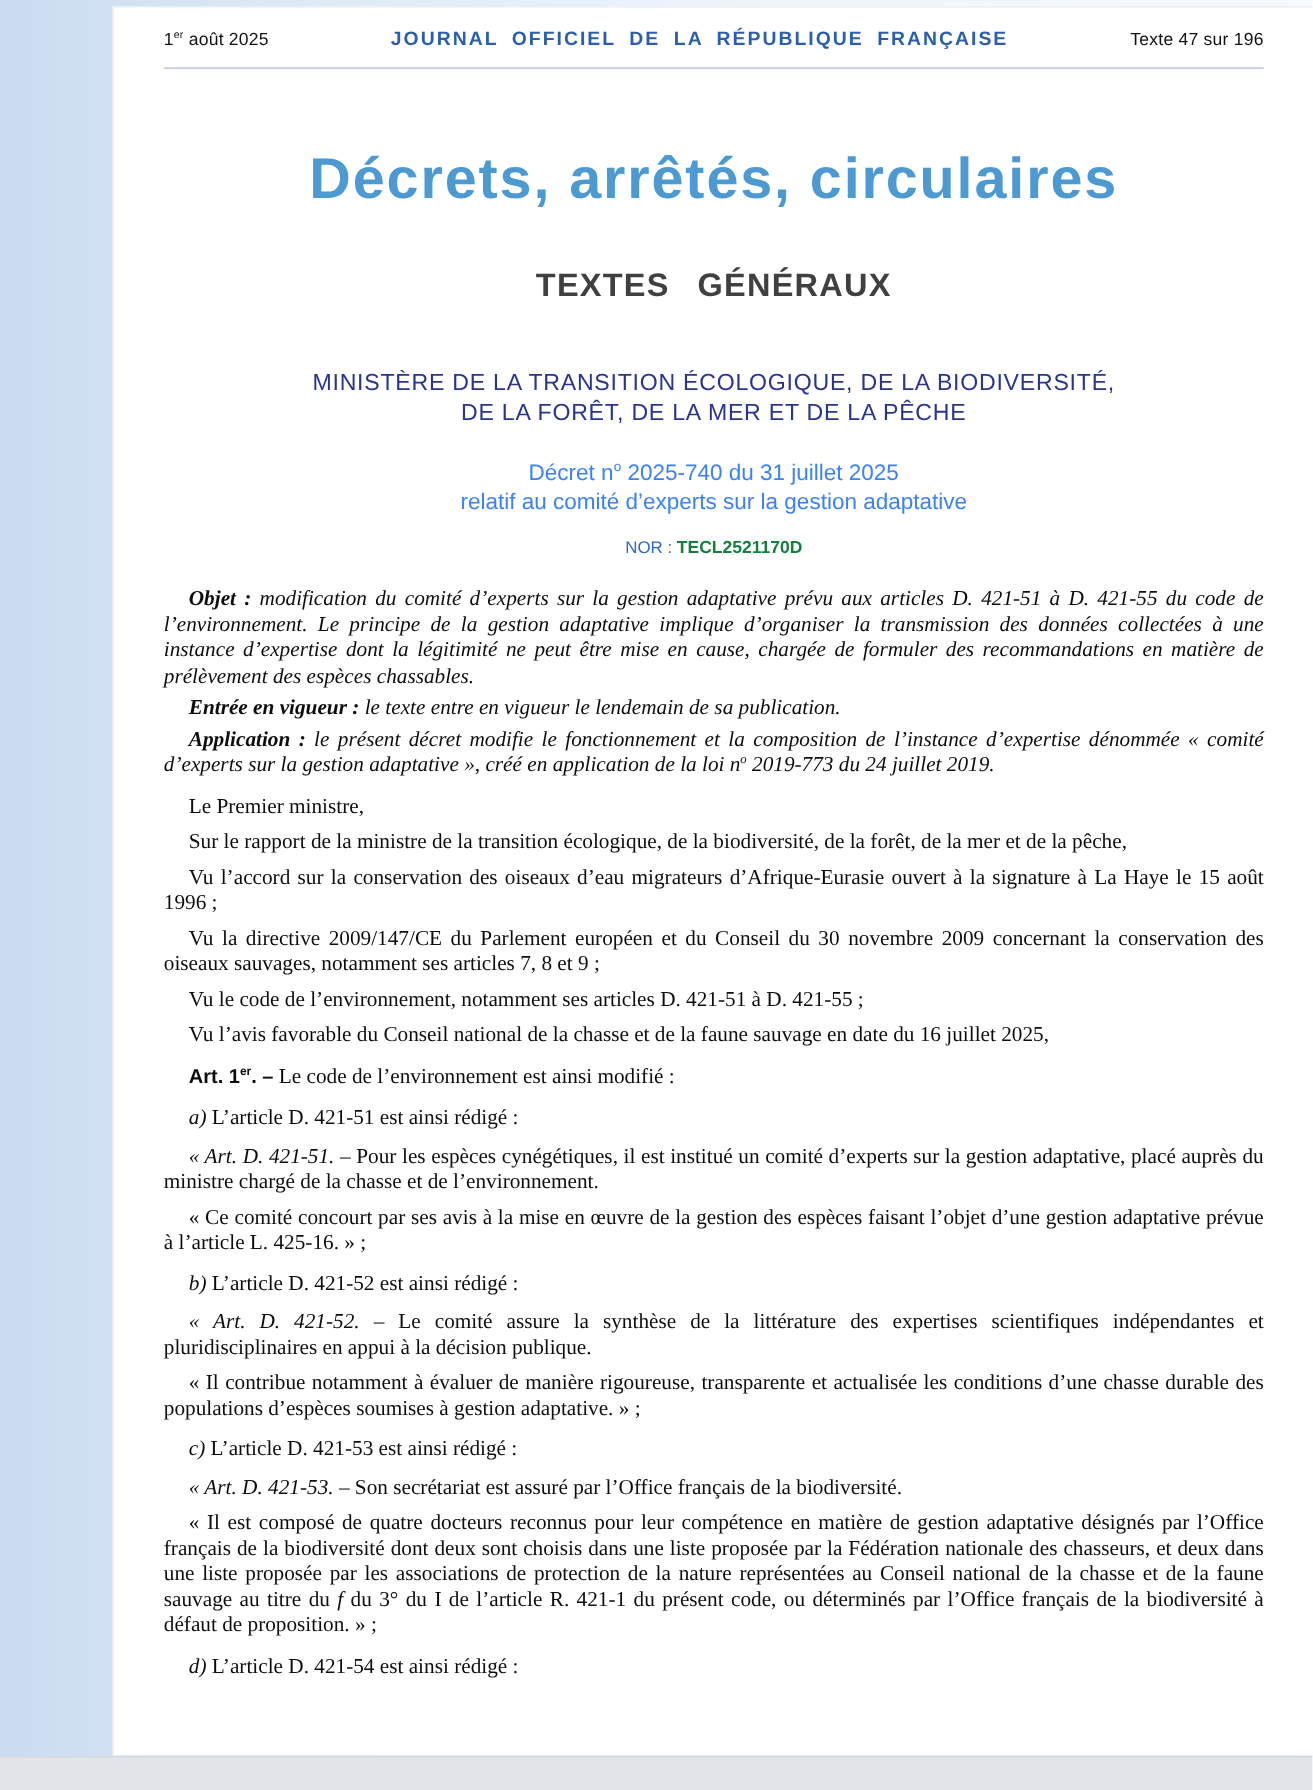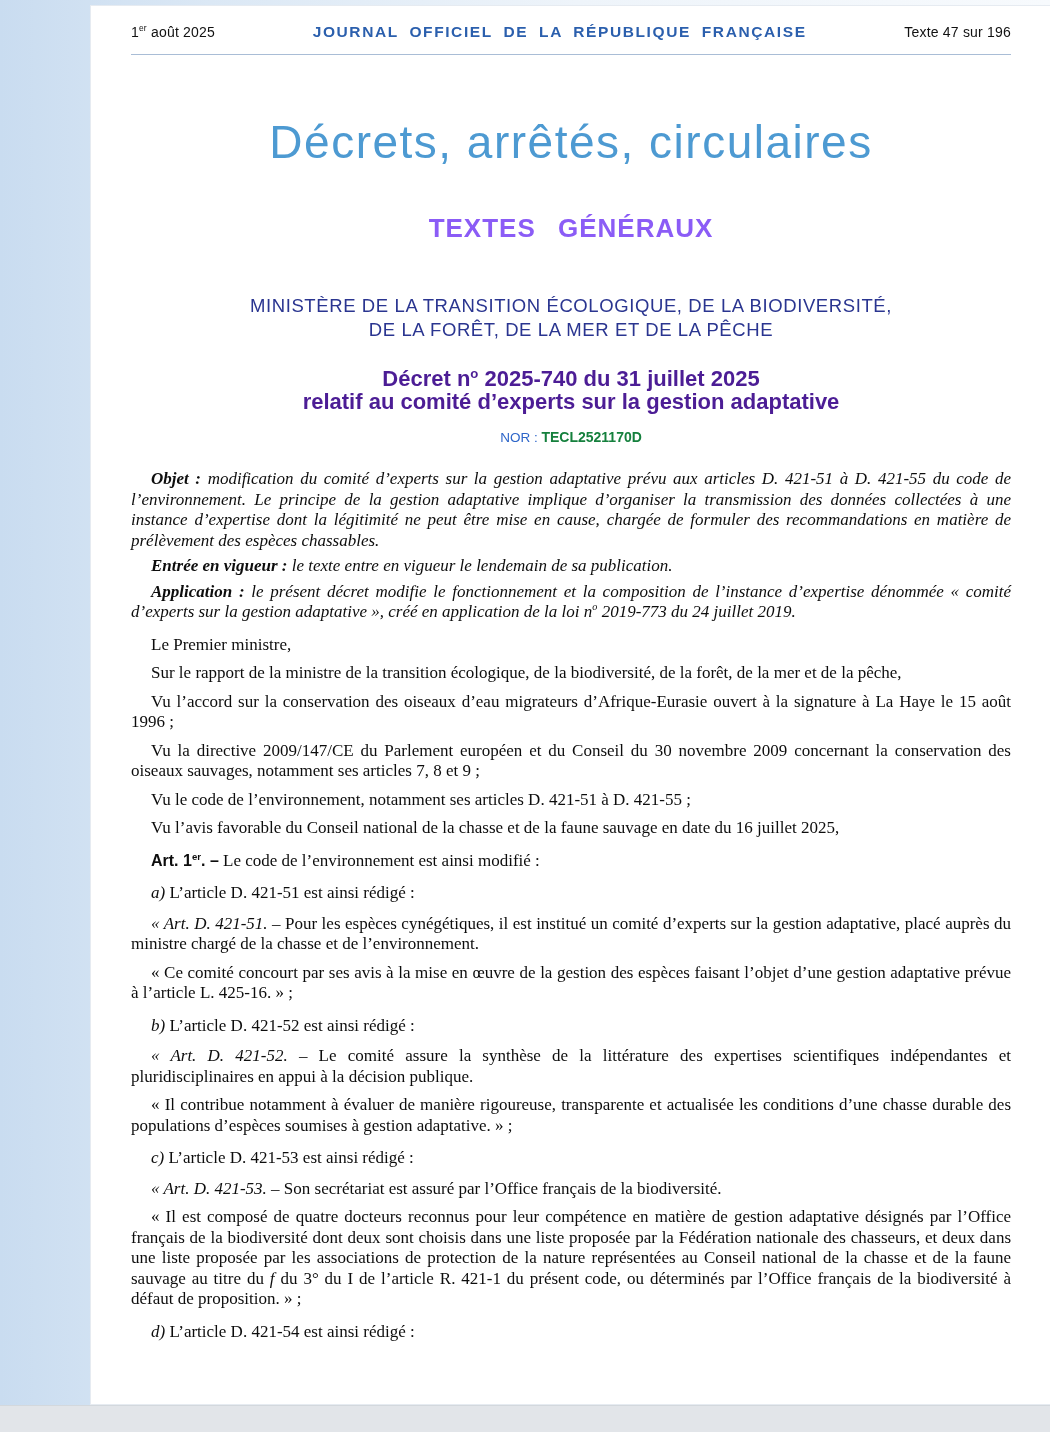--- a/index.html
+++ b/index.html
@@ -24,33 +24,33 @@
   .hdr-date,.hdr-texte{font-size:14px;color:#111;letter-spacing:.2px;}
   .hdr-journal{
     font-size:15.5px;font-weight:bold;color:#2b5fad;
     letter-spacing:1.6px;word-spacing:5px;
   }
   sup{font-size:60%;line-height:0;}
   .header-rule{border:none;border-top:1px solid #a9bdd6;margin:13px 40px 0 40px;}
   
   .doc-title{
     margin:60px 0 0 0;text-align:center;
-    font-size:46px;font-weight:normal;letter-spacing:1.5px;color:#4d9ad2;
+    font-size:46px;font-weight:bold;letter-spacing:1.5px;color:#4d9ad2;
   }
   .doc-section{
     margin:44px 0 0 0;text-align:center;
-    font-size:26px;font-weight:bold;letter-spacing:1px;word-spacing:14px;color:#8b5cf6;
+    font-size:26px;font-weight:bold;letter-spacing:1px;word-spacing:14px;color:#404040;
   }
   .ministry{
     margin:50px 0 0 0;text-align:center;
     font-size:18.5px;font-weight:normal;line-height:24px;letter-spacing:.6px;color:#2a3590;
   }
   .decree-title{
     margin:25px 0 0 0;text-align:center;
-    font-size:22px;font-weight:bold;line-height:23px;color:#4c1d95;
+    font-size:18px;font-weight:normal;line-height:23px;color:#3b82f6;
   }
   .nor-line{margin:16px 0 0 0;text-align:center;font-size:13.5px;}
   .nor-label{color:#2e66c9;}
   .nor-value{color:#15803d;font-weight:bold;font-size:14px;}
   
   .content{padding:24px 40px 0 40px;}
   .content p{
     margin:0;font-family:"Liberation Serif",serif;
     font-size:17px;line-height:20.5px;color:#0d0d0d;
     text-align:justify;text-indent:20px;

